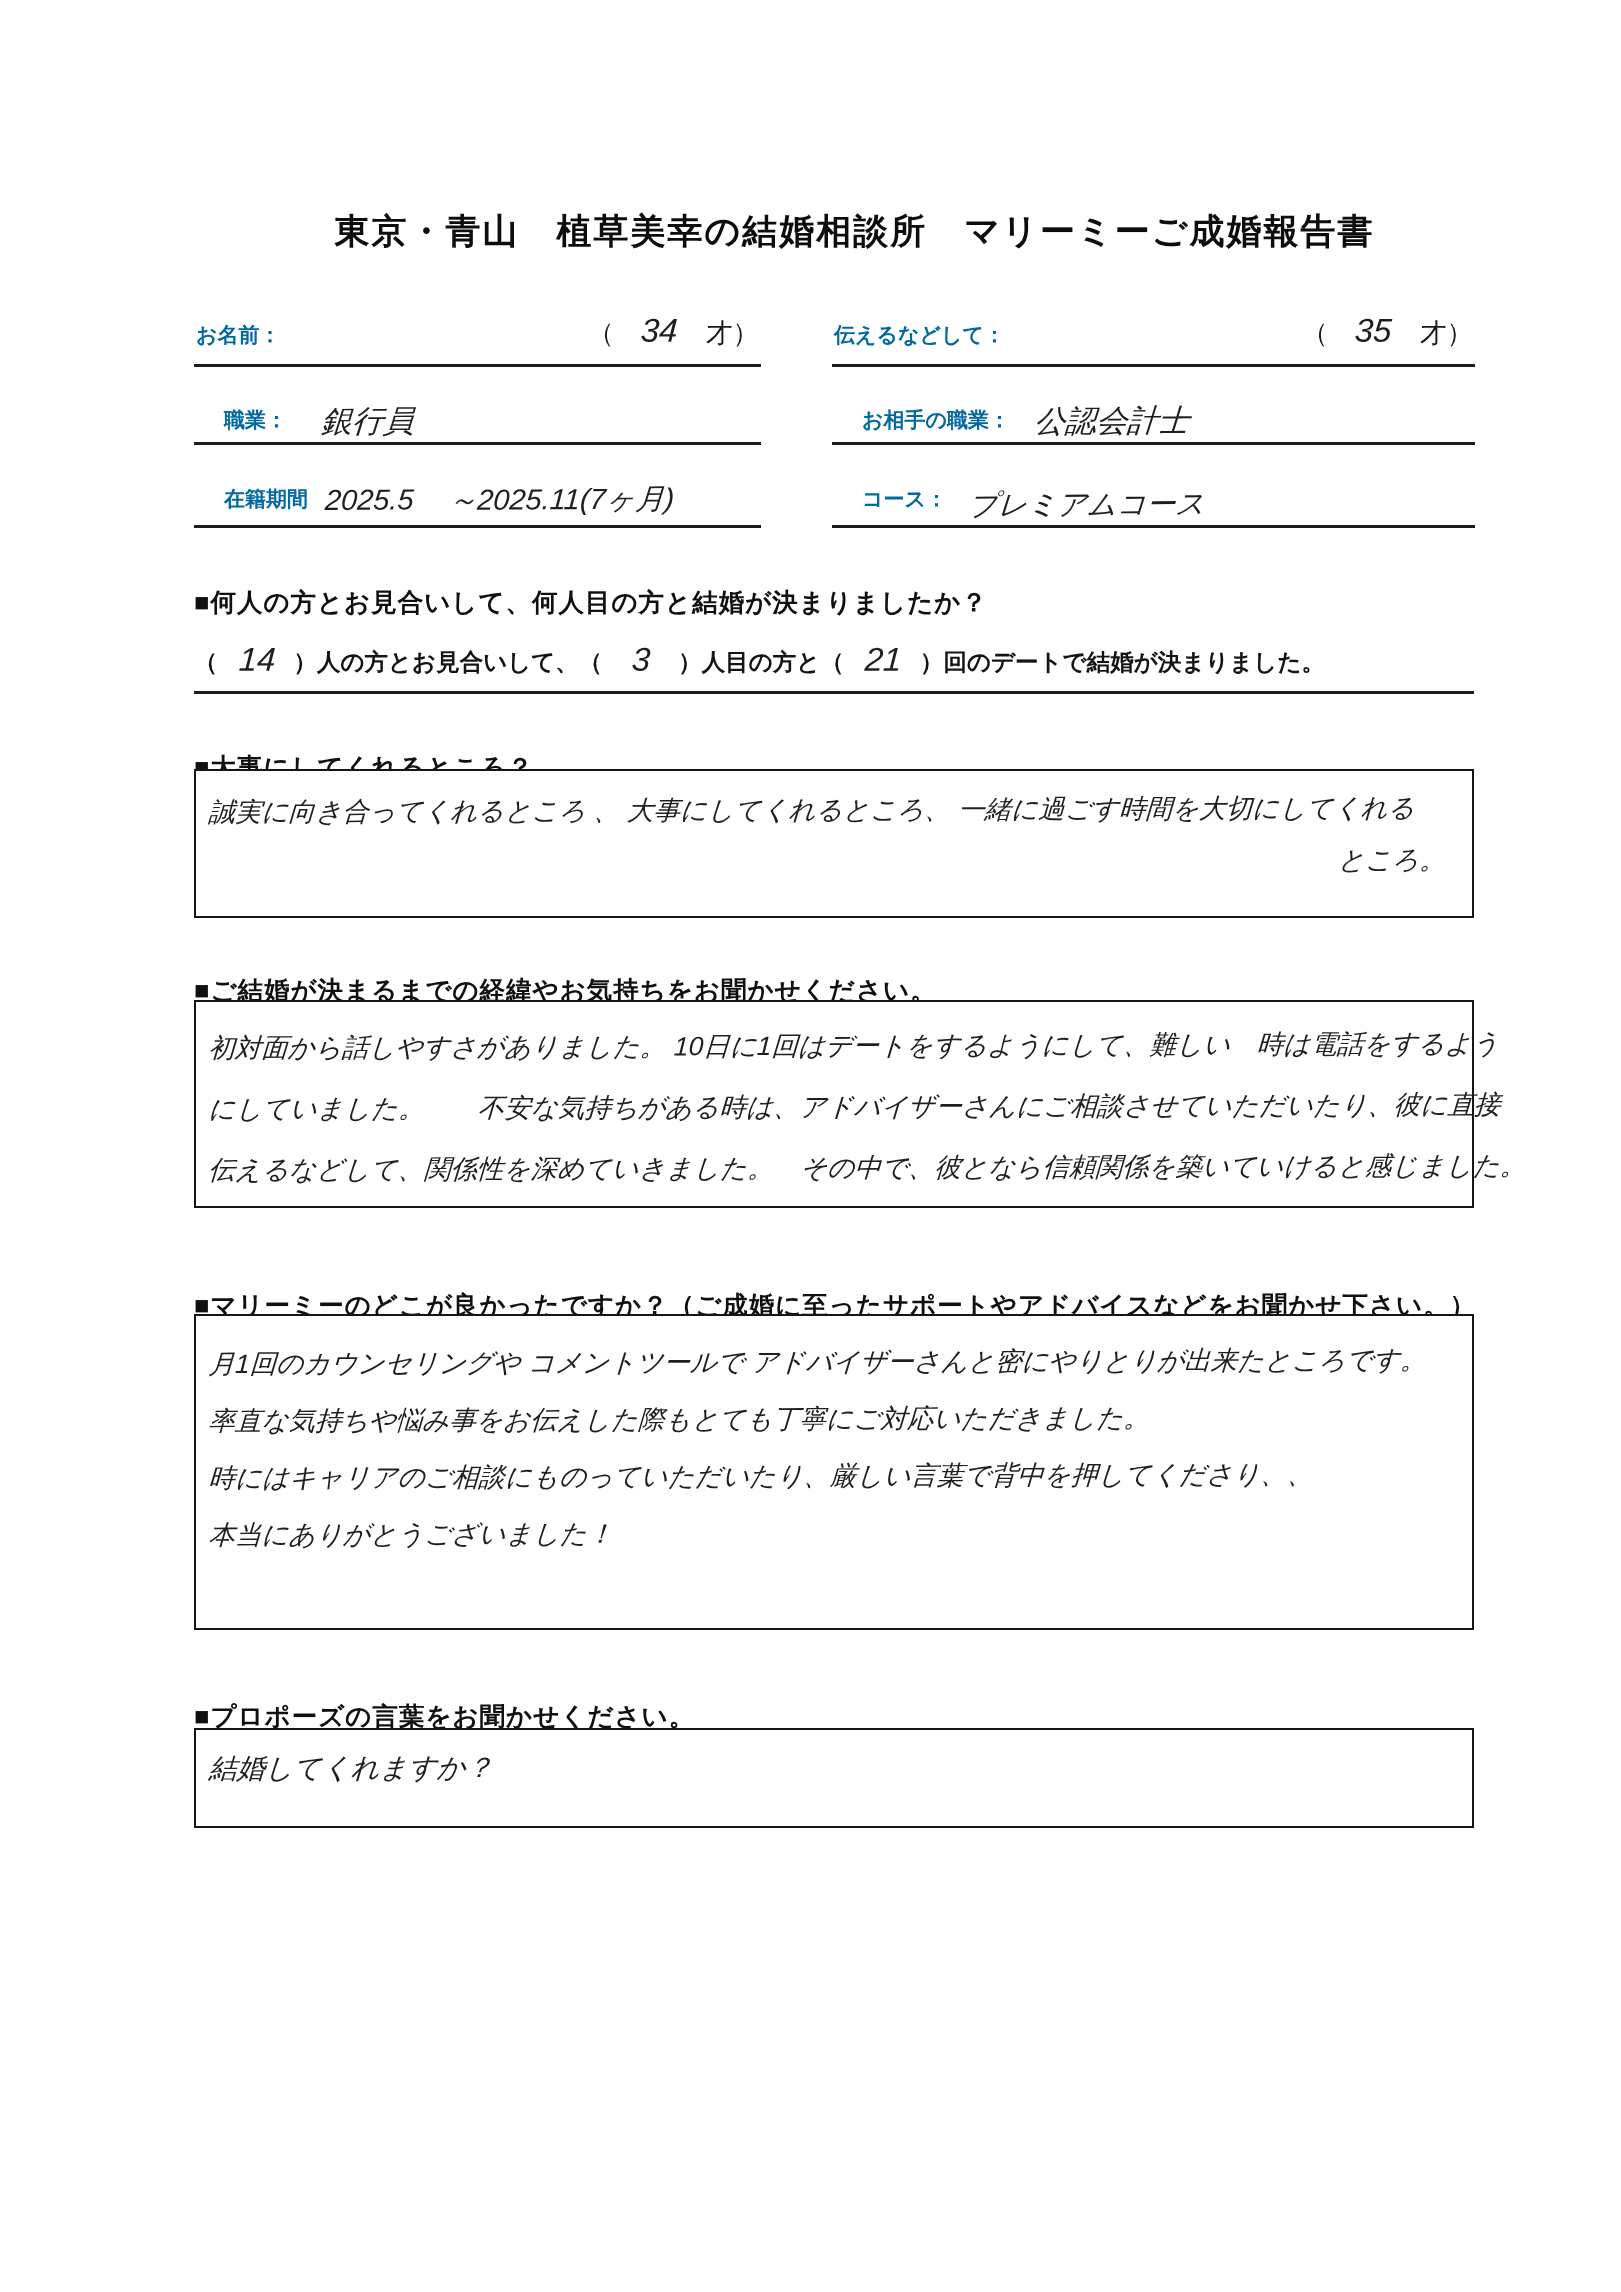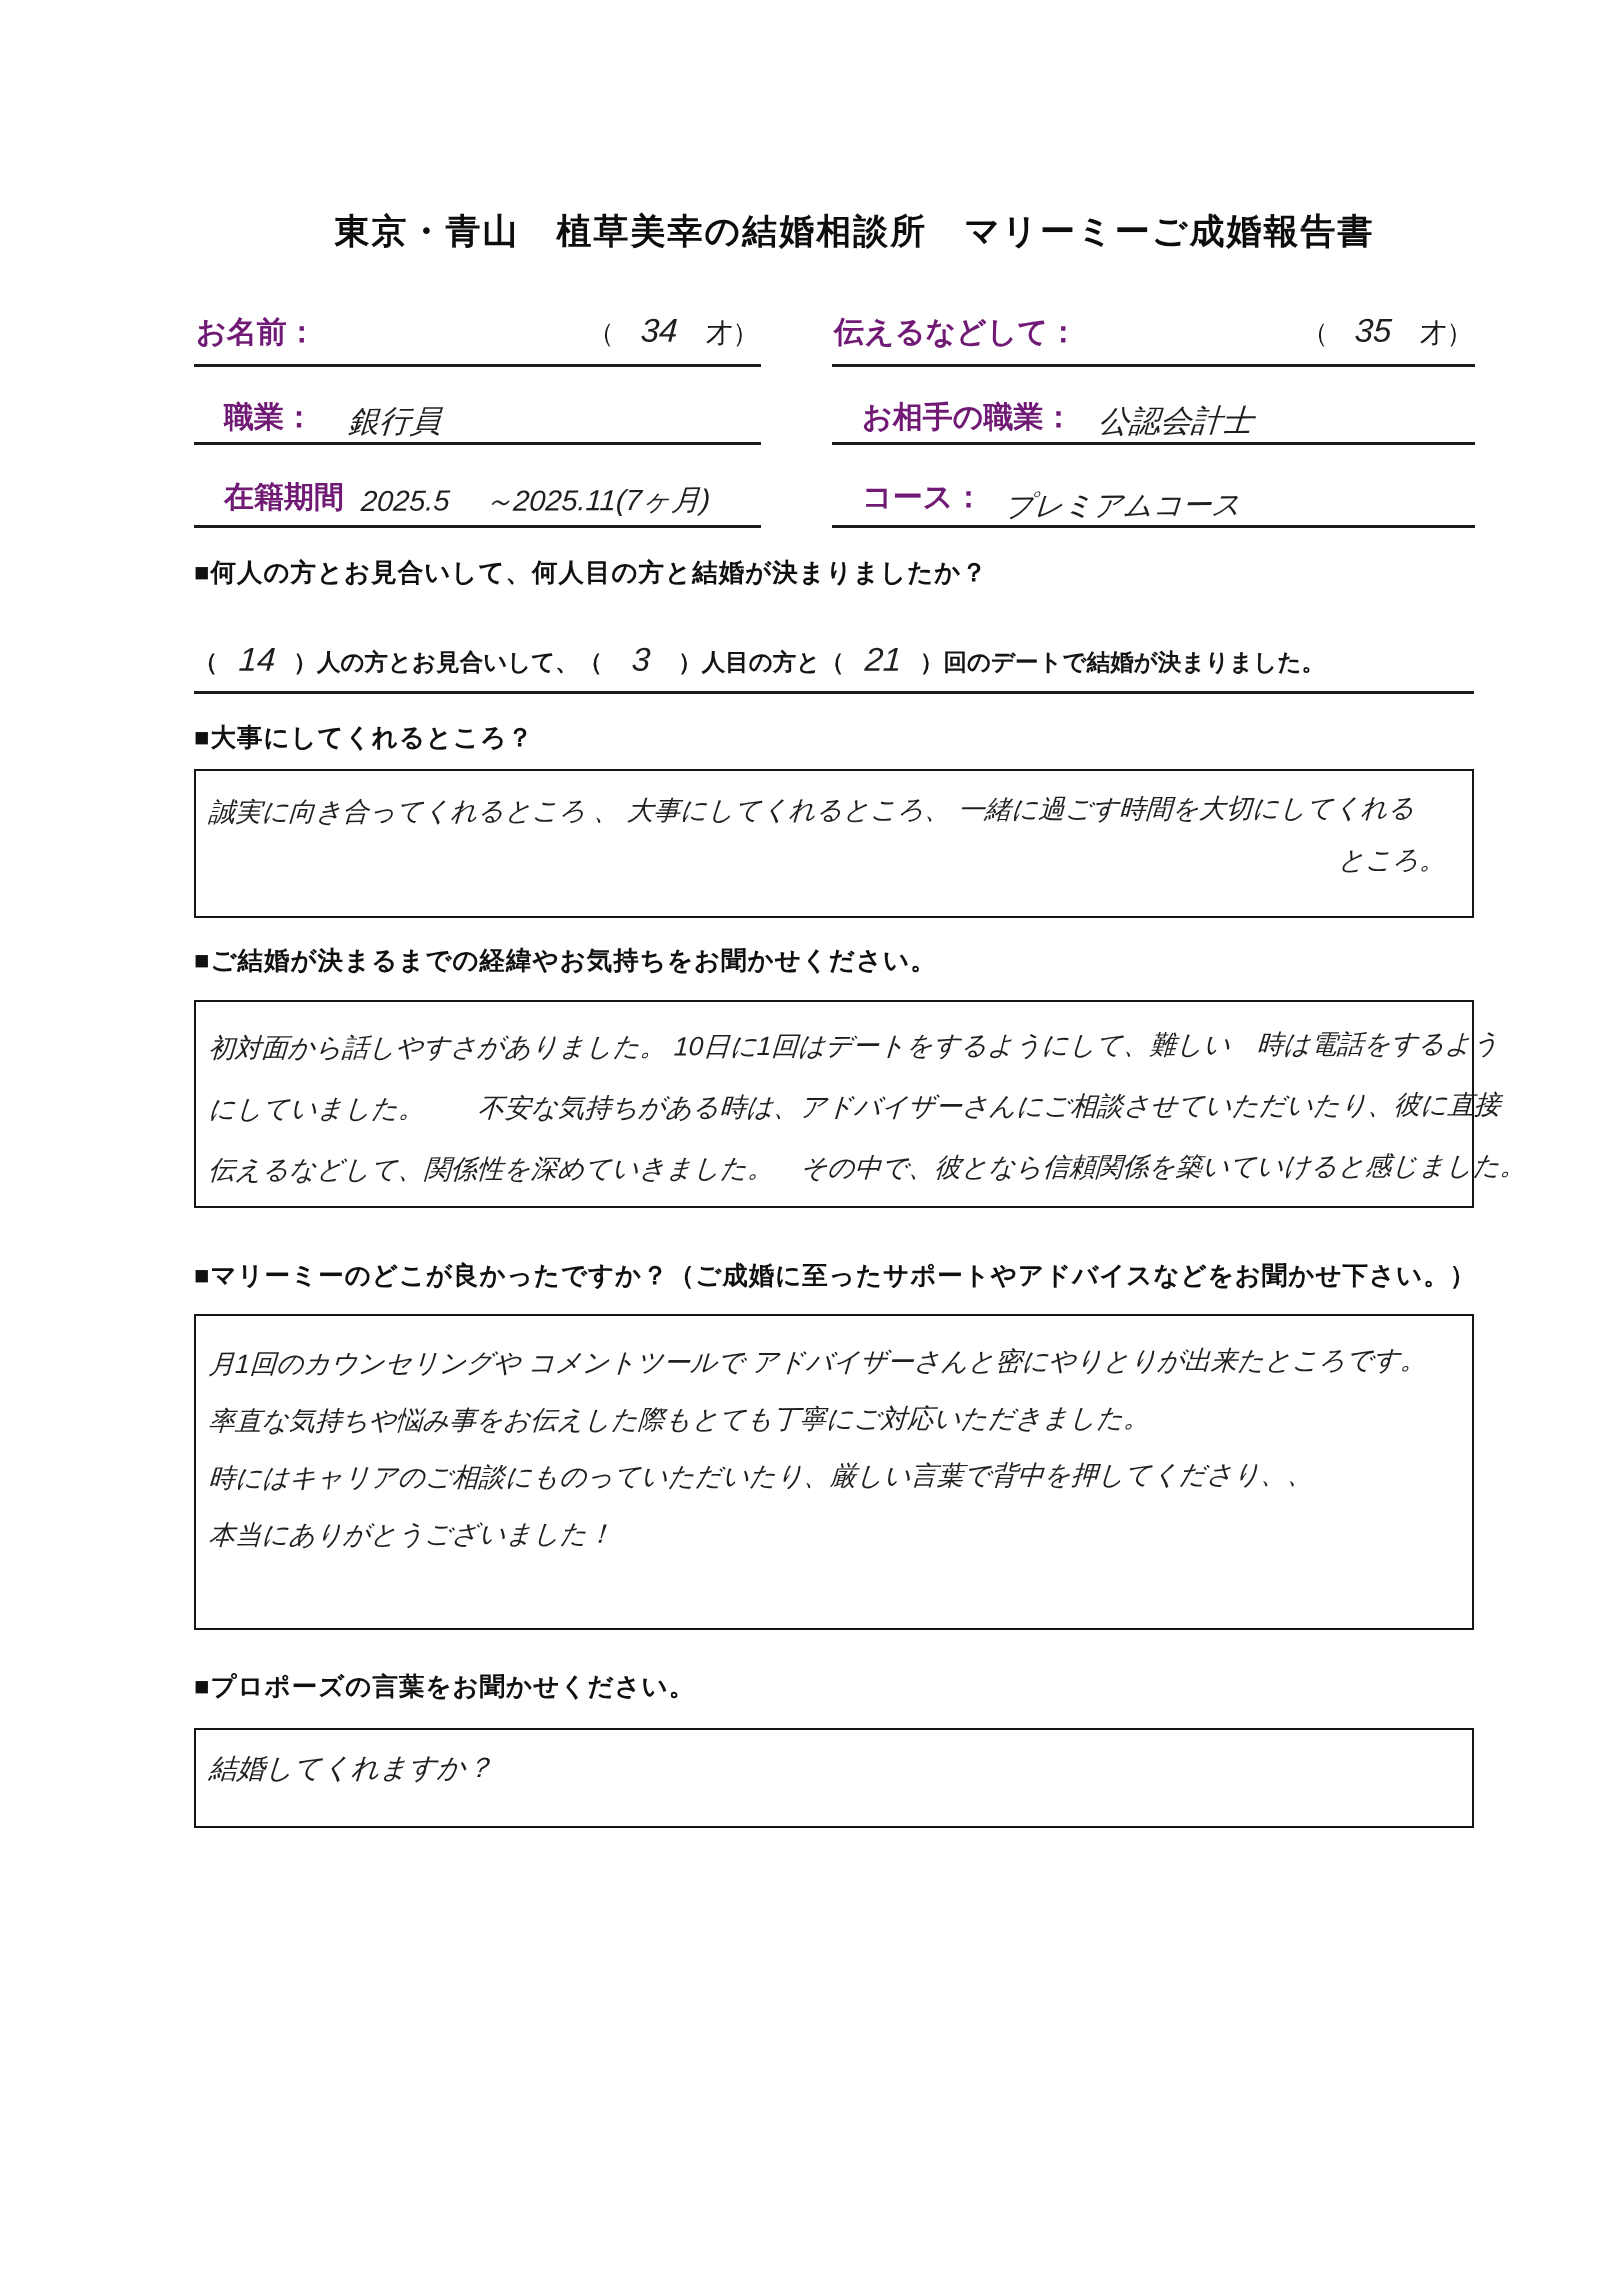--- a/index.html
+++ b/index.html
@@ -36,23 +36,23 @@
     border-bottom: 3.9px solid #1b1b1b;
   }
   .cell-inner {
     display: flex;
     justify-content: space-between;
     align-items: baseline;
     padding: 11.8px 2px 0 2px;
   }
   .cell-inner.start { justify-content: flex-start; margin-left: 28px; }
   .label {
-    font-size: 30px;
+    font-size: 21px;
     font-weight: bold;
-    color: #701a75;
+    color: #0369a1;
     white-space: nowrap;
   }
   .paren {
     font-size: 26.5px;
     color: #1a1a1a;
   }
   
   .hw {
     font-style: italic;
     color: #1f1f1f;
@@ -77,20 +77,21 @@
   }
   
   .qheader {
     position: absolute;
     left: 194px;
     font-size: 25.5px;
     font-weight: bold;
     letter-spacing: 1px;
     color: #101010;
     white-space: nowrap;
+    margin-top: 30px;
   }
   
   .answer-line {
     position: absolute;
     left: 194px;
     top: 633px;
     width: 1280px;
     height: 61px;
     box-sizing: border-box;
     border-bottom: 3.9px solid #1b1b1b;

